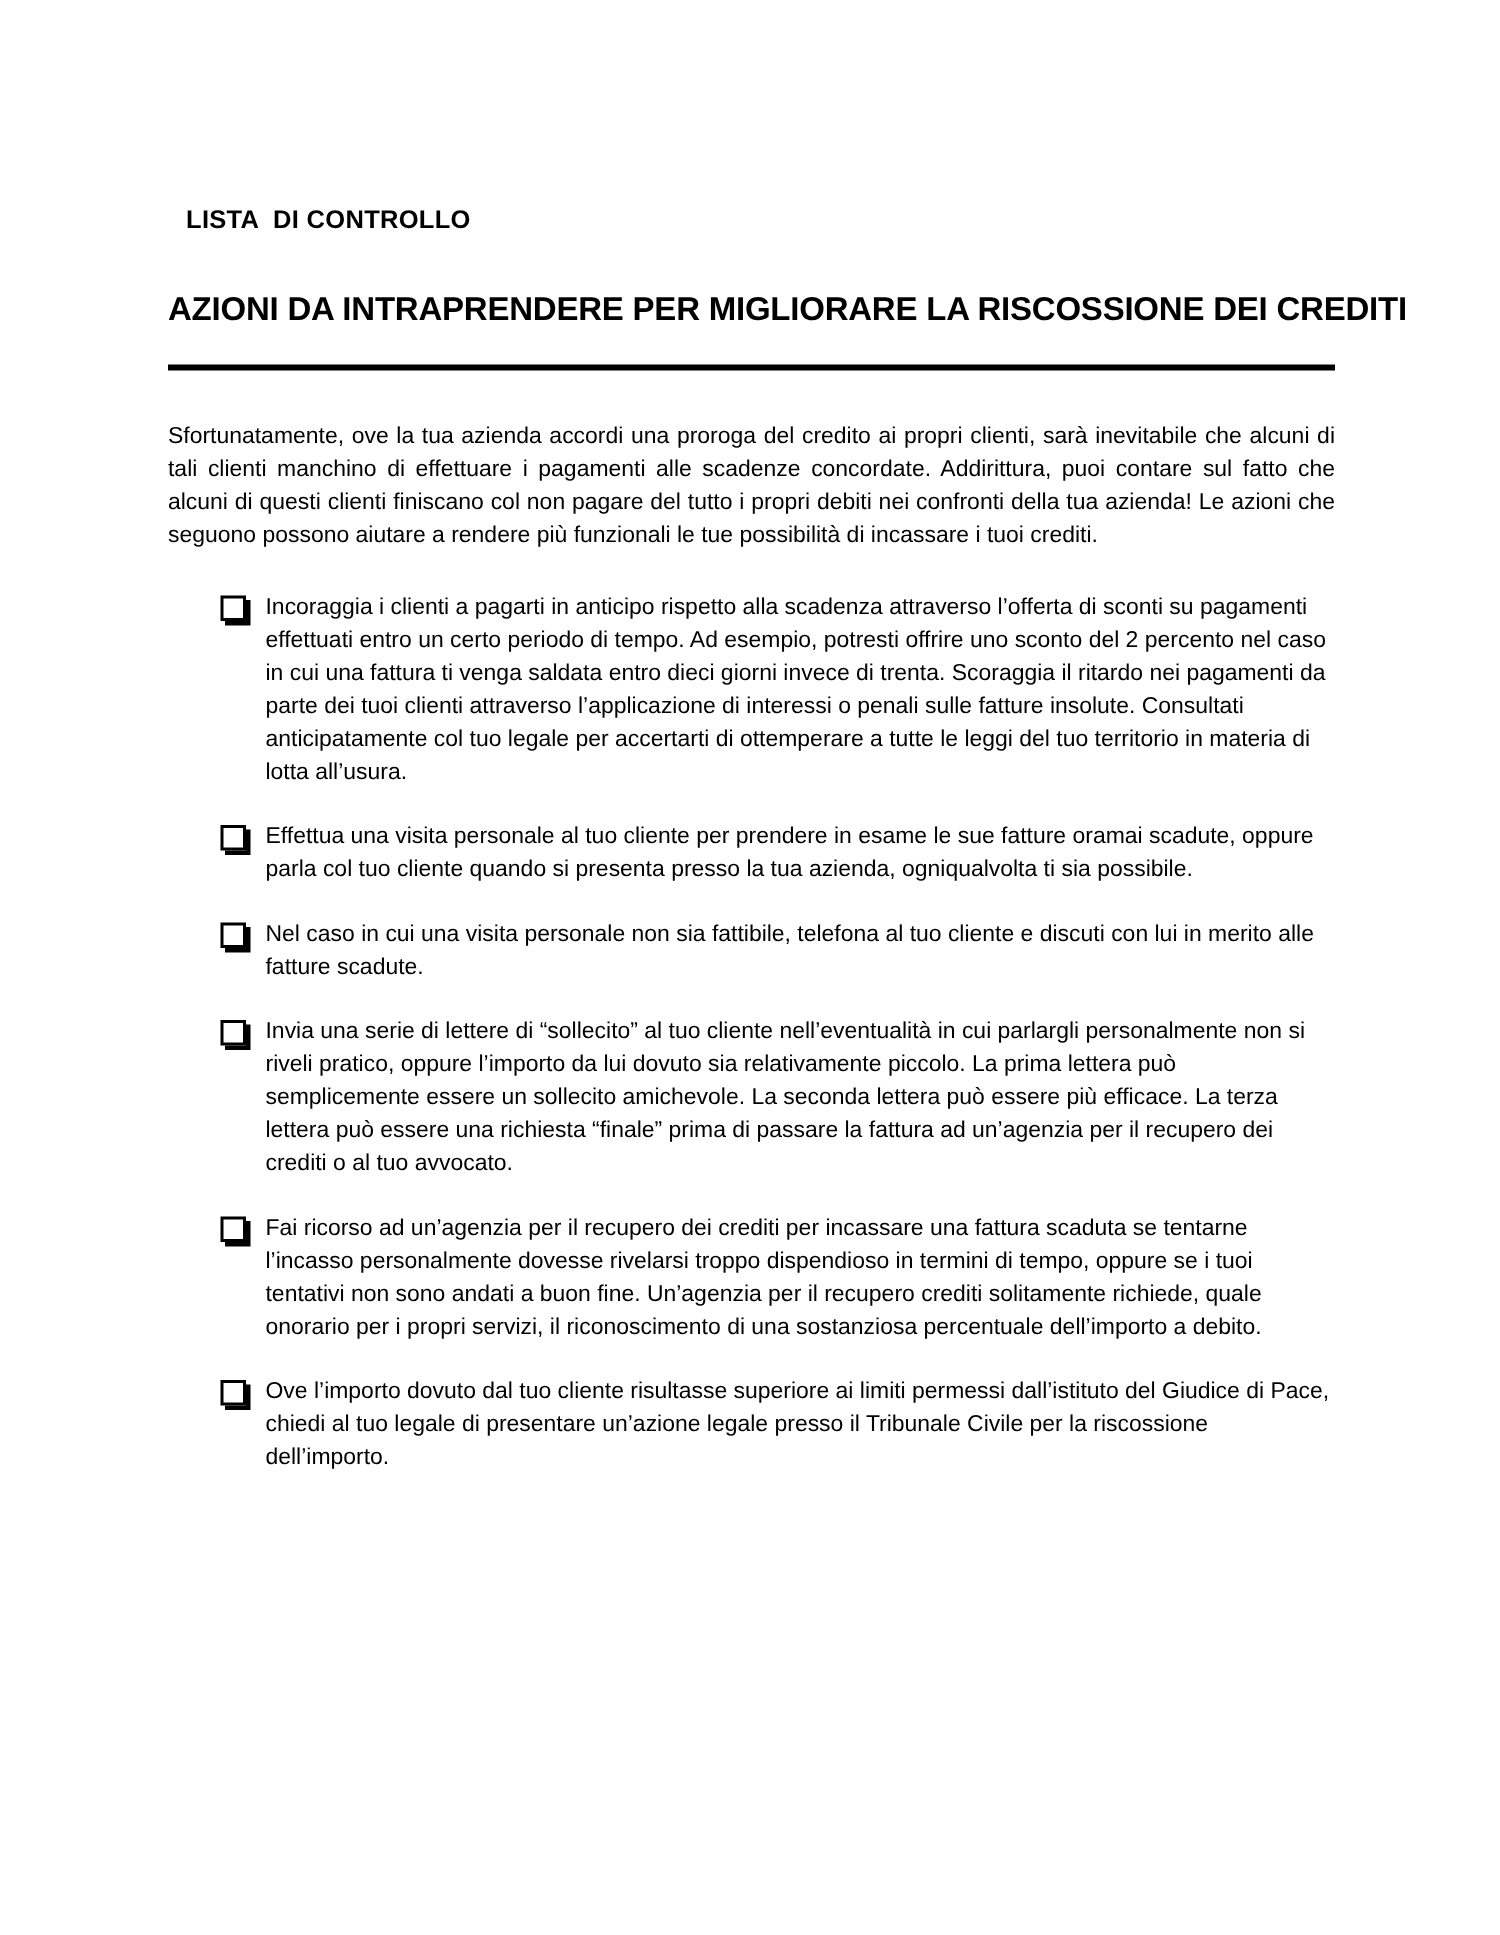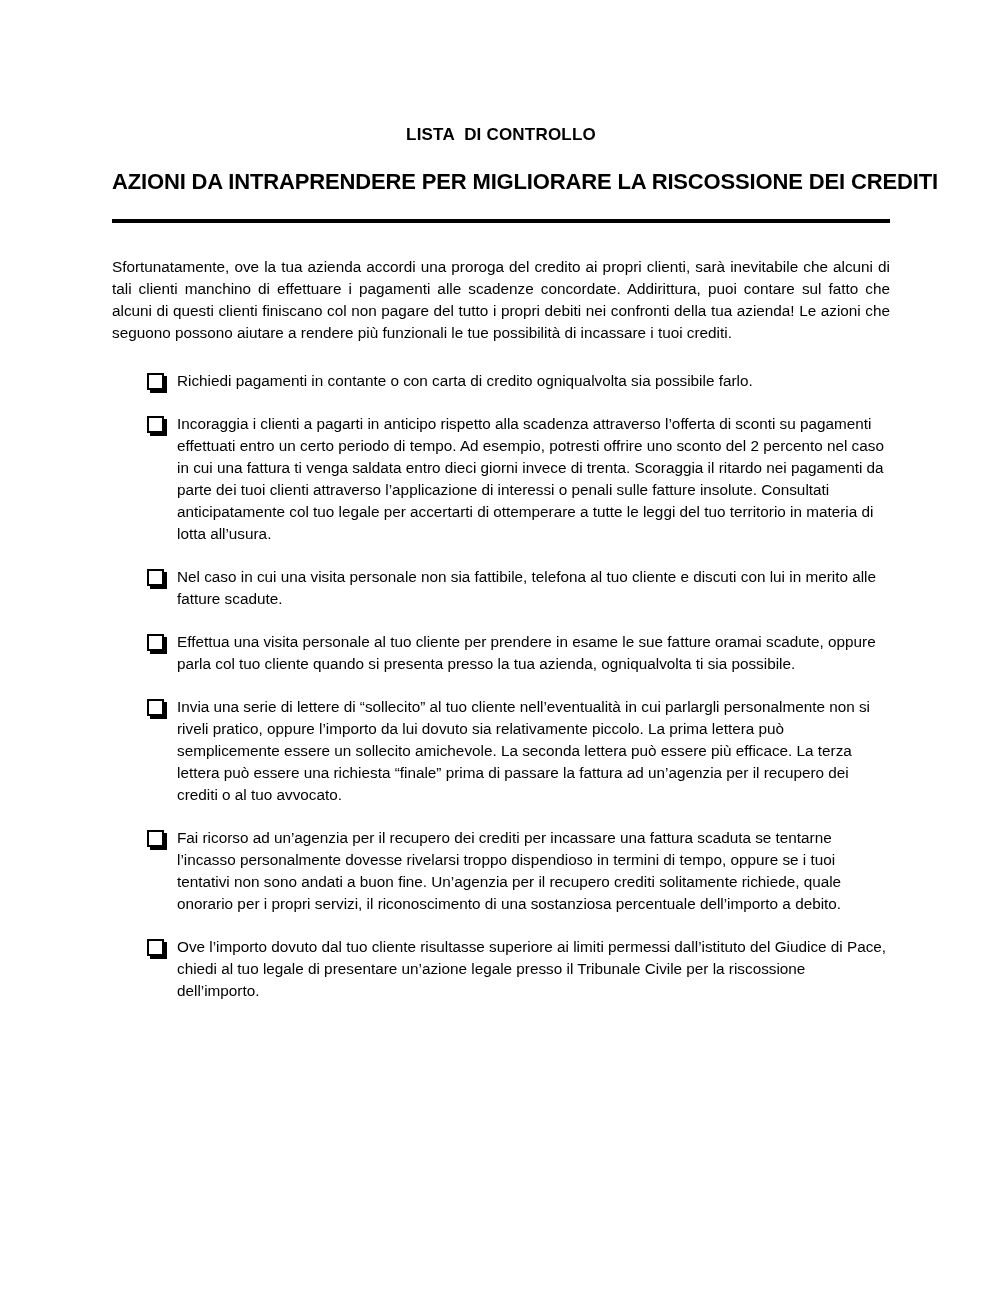--- a/index.html
+++ b/index.html
@@ -19,23 +19,23 @@
     overflow: hidden;
     box-sizing: border-box;
   }
   .content {
     position: absolute;
     left: 112px;
     top: 0;
     width: 778px;
   }
   .doc-title {
-    margin: 0;
+    margin: 12px;
     padding-top: 124px;
-    text-align: center;
+    text-align: left;
     font-size: 17px;
     font-weight: bold;
     letter-spacing: 0.2px;
     line-height: 22px;
     white-space: pre;
   }
   .doc-subtitle {
     margin: 0;
     padding-top: 25px;
     text-align: center;
@@ -102,33 +102,29 @@
 
     <h2 class="doc-subtitle">AZIONI DA INTRAPRENDERE PER MIGLIORARE LA RISCOSSIONE DEI CREDITI</h2>
 
     <hr class="rule">
 
     <p class="intro">Sfortunatamente, ove la tua azienda accordi una proroga del credito ai propri clienti, sarà inevitabile che alcuni di tali clienti manchino di effettuare i pagamenti alle scadenze concordate. Addirittura, puoi contare sul fatto che alcuni di questi clienti finiscano col non pagare del tutto i propri debiti nei confronti della tua azienda! Le azioni che seguono possono aiutare a rendere più funzionali le tue possibilità di incassare i tuoi crediti.</p>
 
     <ul class="checklist">
       <li class="check-item">
         <span class="checkbox-icon"></span>
-        <span class="item-text">Richiedi pagamenti in contante o con carta di credito ogniqualvolta sia possibile farlo.</span>
-      </li>
-      <li class="check-item">
-        <span class="checkbox-icon"></span>
         <span class="item-text">Incoraggia i clienti a pagarti in anticipo rispetto alla scadenza attraverso l’offerta di sconti su pagamenti effettuati entro un certo periodo di tempo. Ad esempio, potresti offrire uno sconto del 2 percento nel caso in cui una fattura ti venga saldata entro dieci giorni invece di trenta. Scoraggia il ritardo nei pagamenti da parte dei tuoi clienti attraverso l’applicazione di interessi o penali sulle fatture insolute. Consultati anticipatamente col tuo legale per accertarti di ottemperare a tutte le leggi del tuo territorio in materia di lotta all’usura.</span>
       </li>
       <li class="check-item">
         <span class="checkbox-icon"></span>
-        <span class="item-text">Nel caso in cui una visita personale non sia fattibile, telefona al tuo cliente e discuti con lui in merito alle fatture scadute.</span>
+        <span class="item-text">Effettua una visita personale al tuo cliente per prendere in esame le sue fatture oramai scadute, oppure parla col tuo cliente quando si presenta presso la tua azienda, ogniqualvolta ti sia possibile.</span>
       </li>
       <li class="check-item">
         <span class="checkbox-icon"></span>
-        <span class="item-text">Effettua una visita personale al tuo cliente per prendere in esame le sue fatture oramai scadute, oppure parla col tuo cliente quando si presenta presso la tua azienda, ogniqualvolta ti sia possibile.</span>
+        <span class="item-text">Nel caso in cui una visita personale non sia fattibile, telefona al tuo cliente e discuti con lui in merito alle fatture scadute.</span>
       </li>
       <li class="check-item">
         <span class="checkbox-icon"></span>
         <span class="item-text">Invia una serie di lettere di “sollecito” al tuo cliente nell’eventualità in cui parlargli personalmente non si riveli pratico, oppure l’importo da lui dovuto sia relativamente piccolo. La prima lettera può semplicemente essere un sollecito amichevole. La seconda lettera può essere più efficace. La terza lettera può essere una richiesta “finale” prima di passare la fattura ad un’agenzia per il recupero dei crediti o al tuo avvocato.</span>
       </li>
       <li class="check-item">
         <span class="checkbox-icon"></span>
         <span class="item-text">Fai ricorso ad un’agenzia per il recupero dei crediti per incassare una fattura scaduta se tentarne l’incasso personalmente dovesse rivelarsi troppo dispendioso in termini di tempo, oppure se i tuoi tentativi non sono andati a buon fine. Un’agenzia per il recupero crediti solitamente richiede, quale onorario per i propri servizi, il riconoscimento di una sostanziosa percentuale dell’importo a debito.</span>
       </li>
       <li class="check-item">

